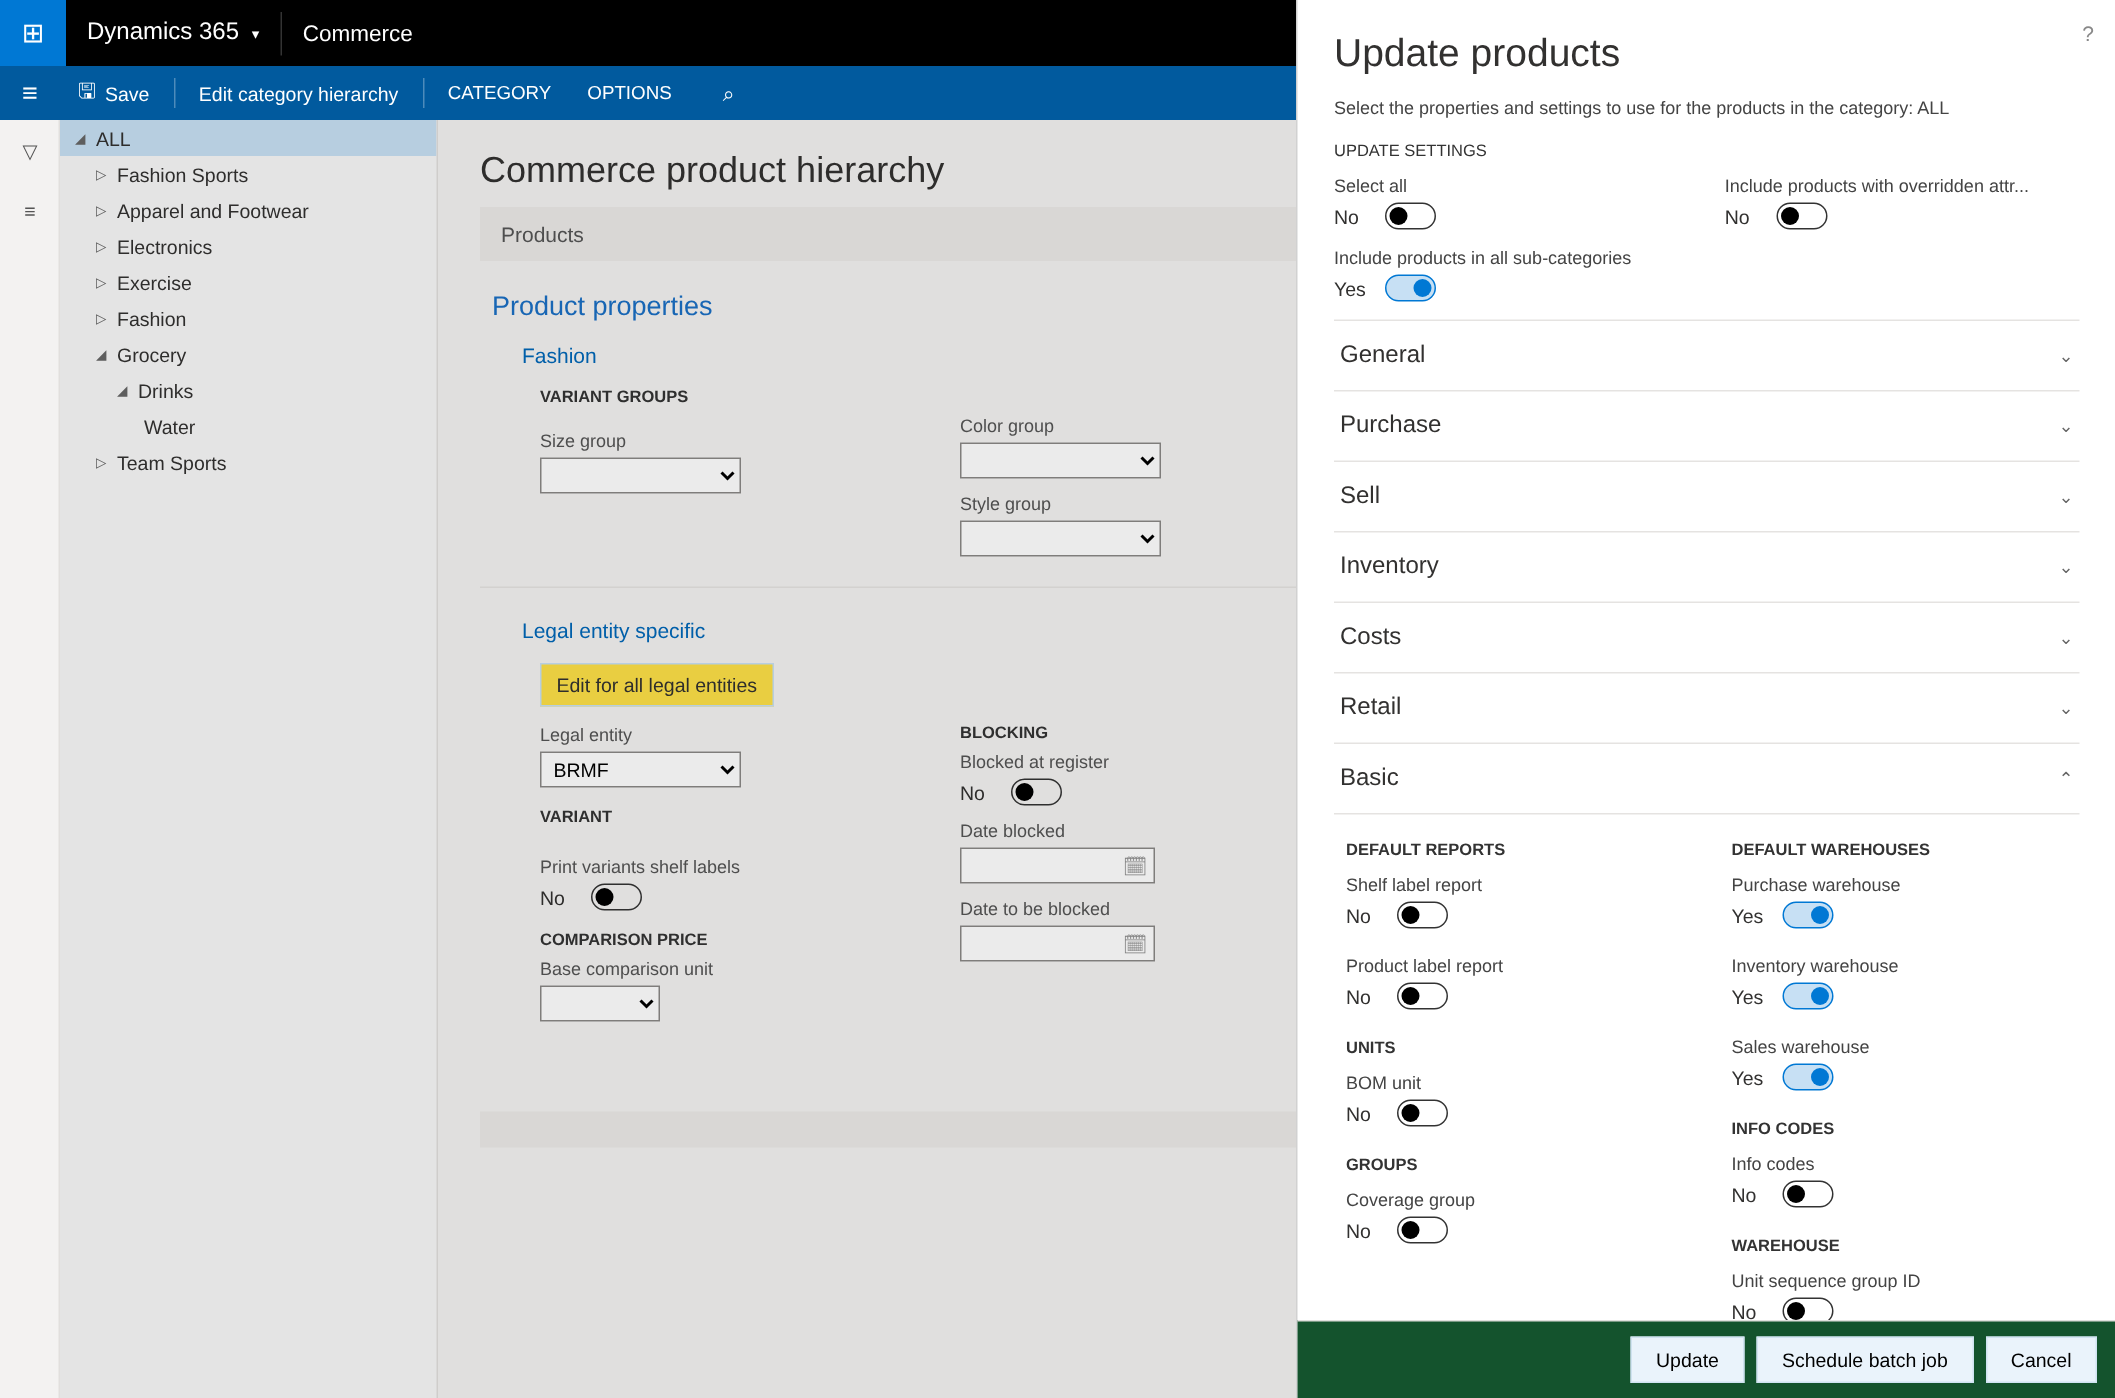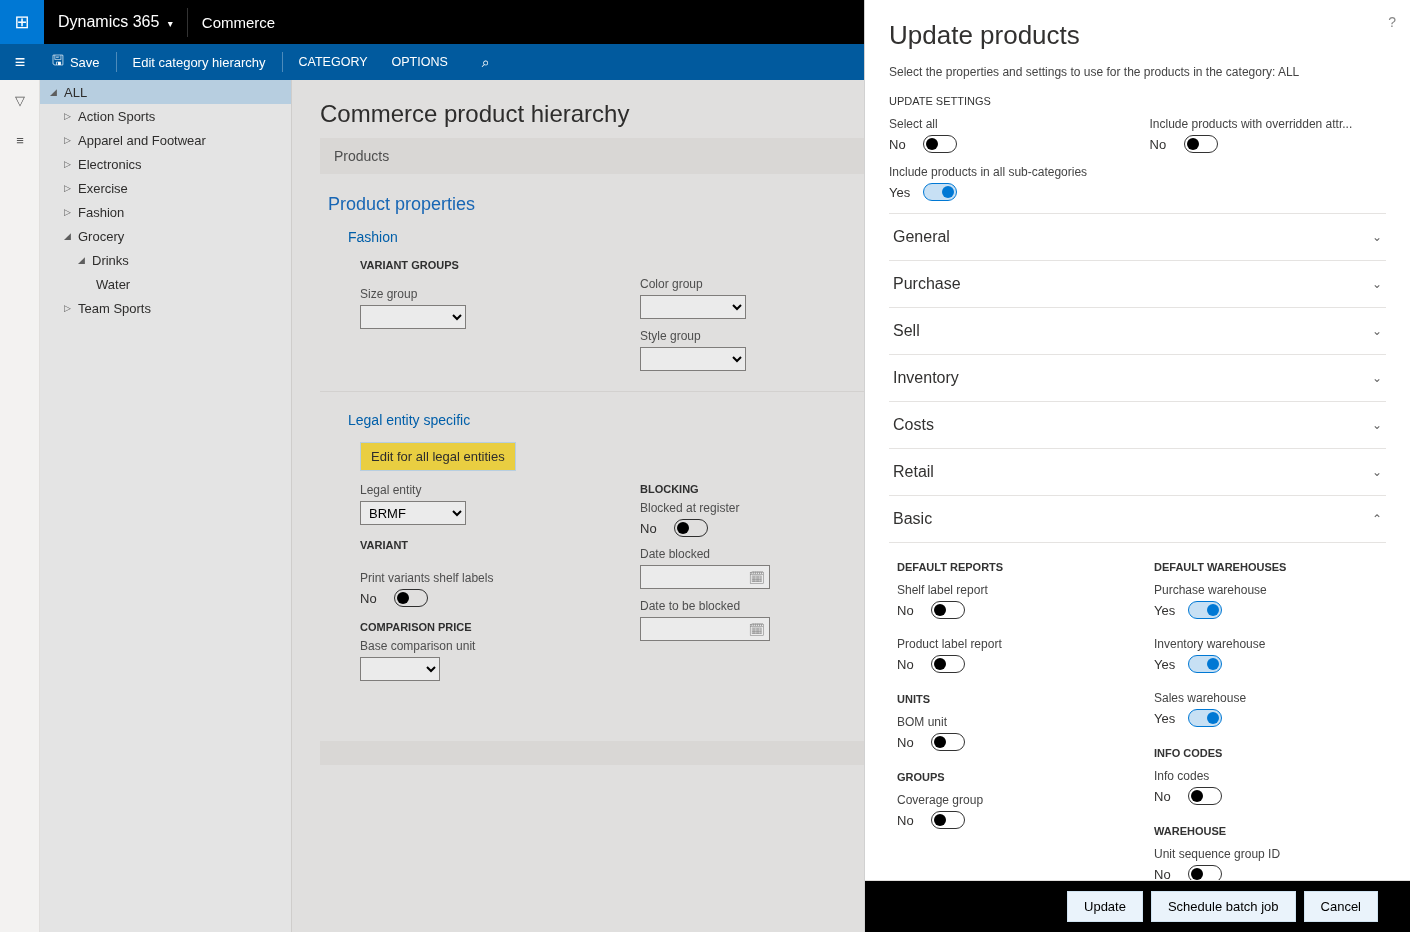--- a/index.html
+++ b/index.html
@@ -39,21 +39,21 @@
 .main { position: absolute; left: 292px; top: 80px; right: 0; bottom: 0; background: #f3f2f1; overflow: auto; padding: 20px 20px 20px 28px; }
 .main.dim { filter: brightness(0.92); pointer-events: none; }
 .pageTitle { font-size: 24px; font-weight: 300; color: #323130; margin-bottom: 10px; }
 .section-header { background: #eceae8; padding: 10px 14px; font-size: 14px; color: #555; margin-bottom: 20px; }
 .subTitle { font-size: 18px; font-weight: 300; color: #1a6fc4; margin: 10px 0 14px 0; padding-left: 8px; }
 .subHeading { font-size: 14px; color: #0067b8; padding-left: 28px; margin-bottom: 14px; }
 .fieldGroupTitle { font-size: 11px; font-weight: 600; color: #333; text-transform: uppercase; padding-left: 40px; margin-bottom: 6px; }
 .formcols { display: flex; padding-left: 40px; gap: 80px; }
 .formcol { width: 200px; }
 .flabel { font-size: 12px; color: #555; margin-top: 10px; margin-bottom: 4px; display: block; }
-.fselect { width: 106px; height: 24px; border: 1px solid #8a8886; background: #fff; padding: 0 4px; font-size: 13px; }
+.fselect { width: 134px; height: 24px; border: 1px solid #8a8886; background: #fff; padding: 0 4px; font-size: 13px; }
 .txtinput { width: 130px; height: 24px; border: 1px solid #8a8886; background: #fff; padding: 0 4px; font-size: 13px; }
 .dateinput { width: 130px; height: 24px; border: 1px solid #8a8886; background: #fff; display: flex; align-items: center; justify-content: flex-end; padding: 0 4px; color: #888; }
 .btn-legal { background: #fde047; border: 1px solid #c7e0f4; padding: 6px 10px; font-size: 13px; cursor: pointer; display: inline-block; margin-left: 40px; margin-bottom: 12px; }
 .divider { height: 1px; background: #e5e3e1; margin: 20px 0; }
 
 
 .toggle-row { display: flex; align-items: center; margin-top: 4px; }
 .toggle-row .tval { width: 34px; font-size: 13px; }
 .tgl { width: 34px; height: 18px; border: 1px solid #333; border-radius: 10px; position: relative; cursor: pointer; }
 .tgl .knob { width: 12px; height: 12px; background: #000; border-radius: 50%; position: absolute; top: 2px; left: 2px; }
@@ -77,21 +77,21 @@
 .acc-row .acc-title { font-size: 16px; font-weight: 300; color: #323130; }
 .acc-row .chevr { font-size: 12px; color: #666; }
 .acc-content { padding: 18px 4px 10px 8px; border-bottom: 1px solid #e5e3e1; }
 .ac-two { display: flex; gap: 29px; }
 .ac-col { flex: 1; }
 .ac-grouptitle { font-size: 11px; font-weight: 600; text-transform: uppercase; margin: 0 0 10px 0; color: #333; }
 .ac-field { margin-bottom: 18px; }
 .ac-flabel { font-size: 12px; color: #444; margin-bottom: 4px; }
 
 
-.panel-footer { border-top: 1px solid #e1dfdd; padding: 10px 32px; display: flex; justify-content: flex-end; gap: 8px; background: #000000; }
+.panel-footer { border-top: 1px solid #e1dfdd; padding: 10px 12px; display: flex; justify-content: flex-end; gap: 8px; background: #14532d; }
 .pf-btn { background: #eaf3fb; border: 1px solid #d0e3f1; padding: 7px 16px; font-size: 13px; cursor: pointer; }
 </style>
 </head>
 <body>
 
 <div class="topbar">
   <div class="waffle">⊞</div>
   <div class="brand">
     <span>Dynamics 365</span>
     <span class="chev">▾</span>
@@ -117,21 +117,21 @@
   <div class="ric">≡</div>
 </div>
 
 <div class="treewrap dim">
   <div class="tree-row selected">
     <span class="arrow">◢</span>
     <span>ALL</span>
   </div>
   <div class="tree-row ind1">
       <span class="arrow">▷</span>
-      <span>Action Sports</span>
+      <span>Fashion Sports</span>
     </div>
   <div class="tree-row ind1">
       <span class="arrow">▷</span>
       <span>Apparel and Footwear</span>
     </div>
   <div class="tree-row ind1">
       <span class="arrow">▷</span>
       <span>Electronics</span>
     </div>
   <div class="tree-row ind1">

